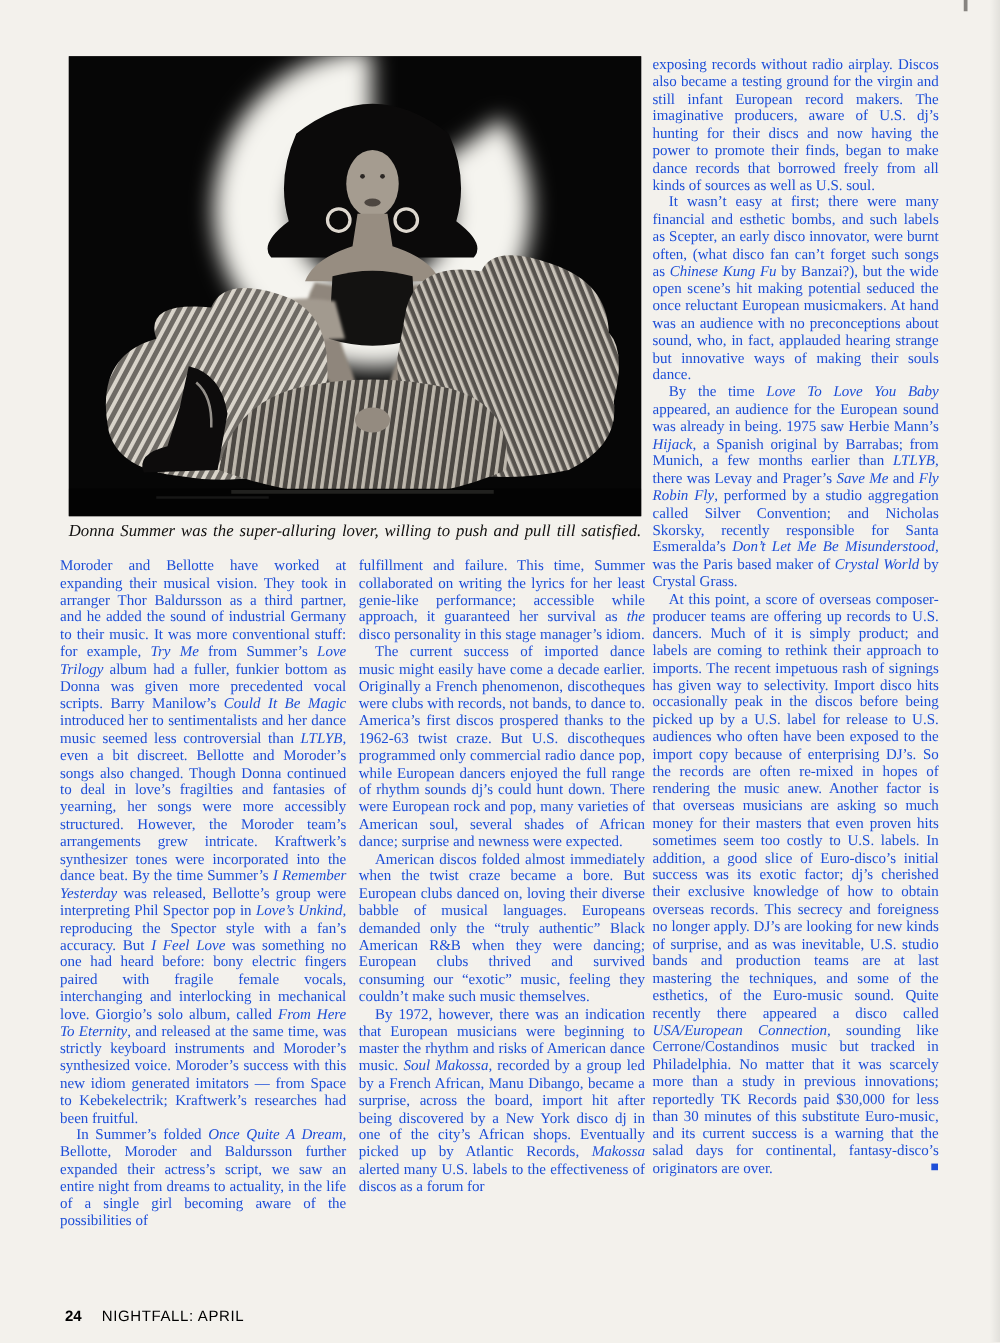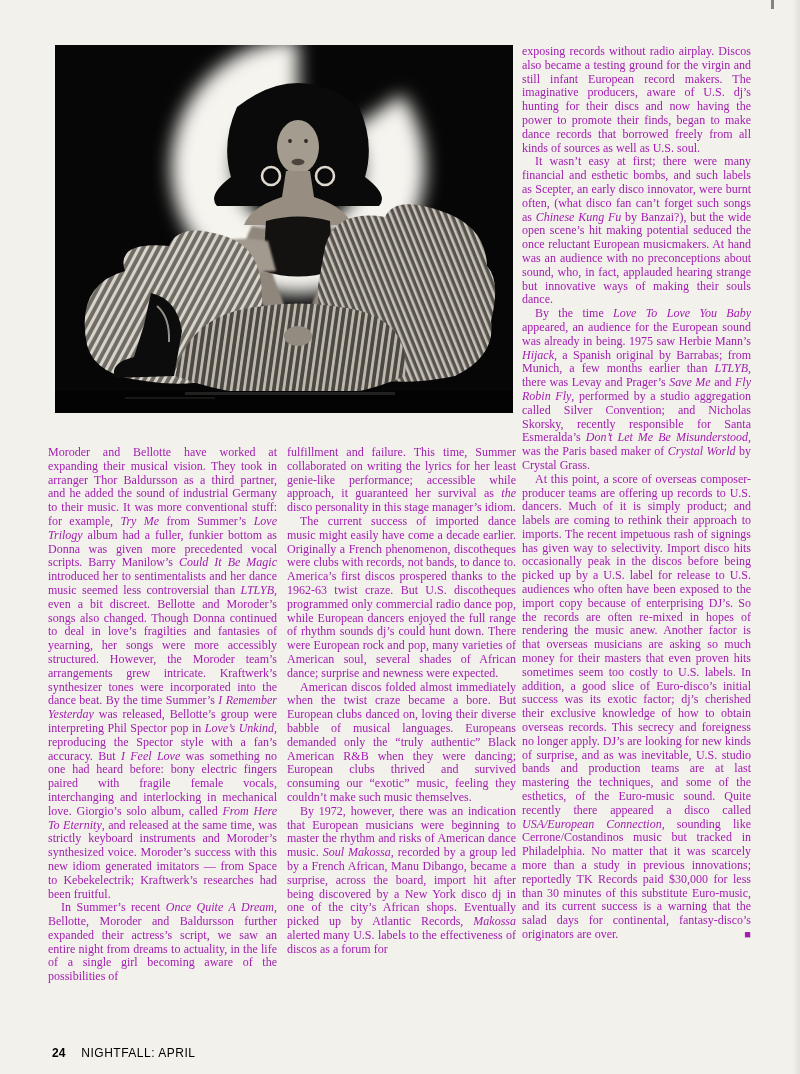--- a/index.html
+++ b/index.html
@@ -19,21 +19,21 @@
   .photo-figure{position:absolute;left:55px;top:45px;width:458px;}
   .photo-frame{width:458px;height:368px;background:#040404;}
   .photo-frame svg{display:block;}
   .caption{
     margin-top:4px;font-style:italic;font-size:13.4px;line-height:16px;
     text-align:justify;text-align-last:justify;color:#11100f;
   }
   .col{
     position:absolute;width:229px;
     font-size:12px;line-height:13.8px;text-align:justify;
-    color:#a21caf;
+    color:#1d4ed8;
   }
   .col p{margin:0;padding:0;}
   .col p.indent{text-indent:13px;}
   .col i{font-style:italic;}
   .col-left{left:48px;top:446px;}
   .col-mid{left:287px;top:446px;}
   .col-right{left:522px;top:45px;}
   .end-marker{
     float:right;font-style:normal;font-size:11px;line-height:13.8px;
     letter-spacing:0;
@@ -97,25 +97,26 @@
         <path fill="url(#ruffleB)" d="M270 202 Q280 164 330 172 Q340 150 386 166 Q431 181 432 221 Q446 236 436 276 Q441 311 400 331 Q330 346 286 321 Q261 281 263 241 Z"></path>
         <path fill="url(#ruffleC)" d="M120 331 Q130 281 180 266 Q243 251 306 266 Q356 281 350 331 Q300 353 243 353 Q180 353 120 331 Z"></path>
         <path fill="#0d0c0c" d="M96 248 Q122 254 127 286 L119 331 L60 333 Q54 318 79 312 L89 280 Z"></path>
         <path d="M102 261 Q115 272 114 297" stroke="#cfc9c0" stroke-width="2" fill="none" opacity="0.7"></path>
         <ellipse cx="243" cy="291" rx="14" ry="10" fill="#948b80"></ellipse>
         <rect y="346" width="458" height="22" fill="#030303"></rect>
         <rect x="130" y="347" width="210" height="3" fill="#8f8b83" opacity="0.22"></rect>
         <rect x="70" y="352" width="90" height="2" fill="#8f8b83" opacity="0.15"></rect>
       </svg>
     </div>
+    <figcaption class="caption">Donna Summer was the super-alluring lover, willing to push and pull till satisfied.</figcaption>
   </figure>
 
   <div class="col col-left">
       <p class=""><span>Moroder and Bellotte have worked at expanding their musical vision. They took in arranger Thor Baldursson as a third partner, and he added the sound of industrial Germany to their music. It was more conventional stuff: for example, </span><i>Try Me</i><span> from Summer’s </span><i>Love Trilogy</i><span> album had a fuller, funkier bottom as Donna was given more precedented vocal scripts. Barry Manilow’s </span><i>Could It Be Magic</i><span> introduced her to sentimentalists and her dance music seemed less controversial than </span><i>LTLYB,</i><span> even a bit discreet. Bellotte and Moroder’s songs also changed. Though Donna continued to deal in love’s fragilties and fantasies of yearning, her songs were more accessibly structured. However, the Moroder team’s arrangements grew intricate. Kraftwerk’s synthesizer tones were incorporated into the dance beat. By the time Summer’s </span><i>I Remember Yesterday</i><span> was released, Bellotte’s group were interpreting Phil Spector pop in </span><i>Love’s Unkind,</i><span> reproducing the Spector style with a fan’s accuracy. But </span><i>I Feel Love</i><span> was something no one had heard before: bony electric fingers paired with fragile female vocals, interchanging and interlocking in mechanical love. Giorgio’s solo album, called </span><i>From Here To Eternity</i><span>, and released at the same time, was strictly keyboard instruments and Moroder’s synthesized voice. Moroder’s success with this new idiom generated imitators — from Space to Kebekelectrik; Kraftwerk’s researches had been fruitful.</span></p>
-      <p class="indent"><span>In Summer’s recent </span><i>Once Quite A Dream,</i><span> Bellotte, Moroder and Baldursson further expanded their actress’s script, we saw an entire night from dreams to actuality, in the life of a single girl becoming aware of the possibilities of</span></p>
+      <p class="indent"><span>In Summer’s folded </span><i>Once Quite A Dream,</i><span> Bellotte, Moroder and Baldursson further expanded their actress’s script, we saw an entire night from dreams to actuality, in the life of a single girl becoming aware of the possibilities of</span></p>
     </div>
   <div class="col col-mid">
       <p class=""><span>fulfillment and failure. This time, Summer collaborated on writing the lyrics for her least genie-like performance; accessible while approach, it guaranteed her survival as </span><i>the</i><span> disco personality in this stage manager’s idiom.</span></p>
       <p class="indent"><span>The current success of imported dance music might easily have come a decade earlier. Originally a French phenomenon, discotheques were clubs with records, not bands, to dance to. America’s first discos prospered thanks to the 1962-63 twist craze. But U.S. discotheques programmed only commercial radio dance pop, while European dancers enjoyed the full range of rhythm sounds dj’s could hunt down. There were European rock and pop, many varieties of American soul, several shades of African dance; surprise and newness were expected.</span></p>
       <p class="indent"><span>American discos folded almost immediately when the twist craze became a bore. But European clubs danced on, loving their diverse babble of musical languages. Europeans demanded only the “truly authentic” Black American R&amp;B when they were dancing; European clubs thrived and survived consuming our “exotic” music, feeling they couldn’t make such music themselves.</span></p>
       <p class="indent"><span>By 1972, however, there was an indication that European musicians were beginning to master the rhythm and risks of American dance music. </span><i>Soul Makossa,</i><span> recorded by a group led by a French African, Manu Dibango, became a surprise, across the board, import hit after being discovered by a New York disco dj in one of the city’s African shops. Eventually picked up by Atlantic Records, </span><i>Makossa</i><span> alerted many U.S. labels to the effectiveness of discos as a forum for</span></p>
     </div>
   <div class="col col-right">
       <p class=""><span>exposing records without radio airplay. Discos also became a testing ground for the virgin and still infant European record makers. The imaginative producers, aware of U.S. dj’s hunting for their discs and now having the power to promote their finds, began to make dance records that borrowed freely from all kinds of sources as well as U.S. soul.</span></p>
       <p class="indent"><span>It wasn’t easy at first; there were many financial and esthetic bombs, and such labels as Scepter, an early disco innovator, were burnt often, (what disco fan can’t forget such songs as </span><i>Chinese Kung Fu</i><span> by Banzai?), but the wide open scene’s hit making potential seduced the once reluctant European musicmakers. At hand was an audience with no preconceptions about sound, who, in fact, applauded hearing strange but innovative ways of making their souls dance.</span></p>

